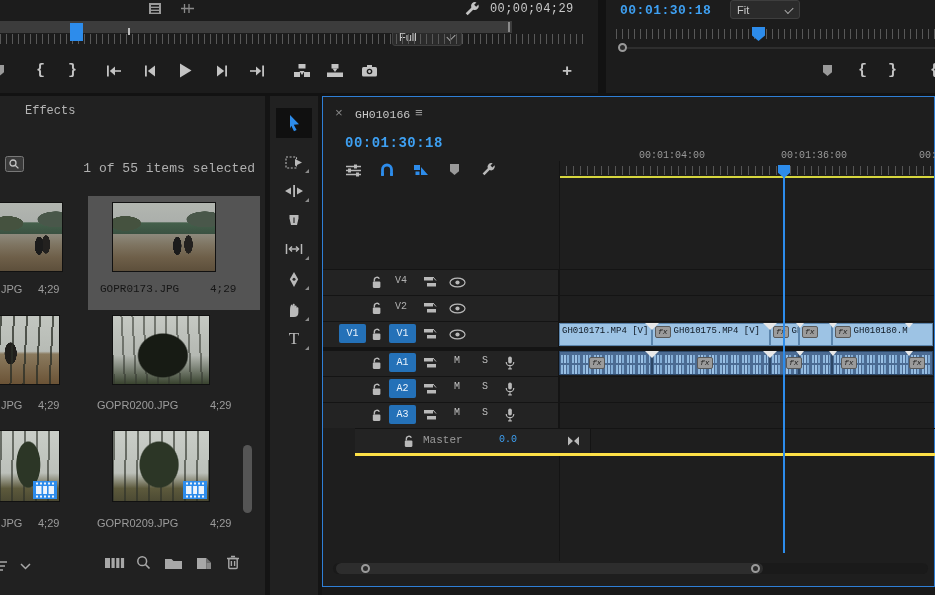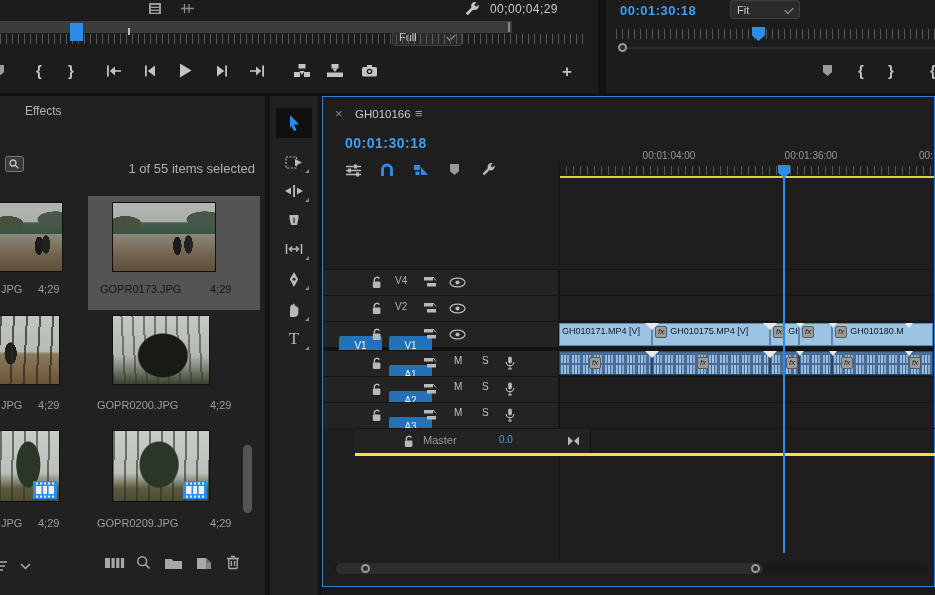--- a/index.html
+++ b/index.html
@@ -1,18 +1,18 @@
 <!DOCTYPE html>
 <html><head>
 <meta charset="utf-8">
 <style>
   html,body{margin:0;padding:0;background:#191919;}
   .app{position:relative;width:935px;height:595px;background:#191919;overflow:hidden;
        font-family:"Liberation Sans",sans-serif;color:#bbb;font-size:11px;}
-  .abs{position:absolute;}
+  .abs{position:absolute;font-family:Liberation Mono, monospace;}
   .panel{position:absolute;background:#1e1e1e;}
   .icon{position:absolute;display:flex;align-items:center;justify-content:center;}
   .glyph{color:#c3c3c3;}
   
   .dropdown{position:absolute;height:17px;background:#2b2b2b;border:1px solid #3e3e3e;border-radius:3px;
             display:flex;align-items:center;justify-content:space-between;padding:0 6px;color:#c9c9c9;font-size:11px;}
   .chev{width:7px;height:4px;border-left:1px solid #aaa;border-bottom:1px solid #aaa;transform:rotate(-45deg);margin-left:6px;}
   .tc-gray{color:#c9c9c9;font-size:12px;letter-spacing:0.4px;}
   .tc-blue{color:#3ea0f2;letter-spacing:0.5px;}
   .miniruler{background:repeating-linear-gradient(90deg,#585858 0 1px,transparent 1px 6px);}
@@ -41,22 +41,22 @@
       linear-gradient(180deg,#c9cdc7 0%,#bcc0ba 60%,#5d5a3c 82%,#4c4a33 100%);}
   .itemname{position:absolute;font-size:11px;color:#9c9c9c;white-space:nowrap;}
   .sel .itemname{color:#161616;}
   
   .tool{position:absolute;left:0;width:48px;height:26px;display:flex;align-items:center;justify-content:center;}
   .flyout:after{content:"";position:absolute;right:9px;bottom:2px;border-left:4px solid transparent;border-bottom:4px solid #8a8a8a;}
   
   .tl{position:absolute;left:322px;top:96px;width:611px;height:489px;background:#1e1e1e;border:1px solid #2f7fd6;}
   .trow{position:relative;width:100%;border-top:1px solid #141414;}
   .thead{position:absolute;left:0;top:0;width:236px;height:100%;background:#232323;border-right:1px solid #141414;box-sizing:border-box;}
-  .tbtn{position:absolute;top:2px;width:43px;height:19px;border-radius:2px;display:flex;align-items:center;justify-content:center;
-        font-size:10px;color:#cfcfcf;margin-top:12px;}
+  .tbtn{position:absolute;top:2px;width:27px;height:19px;border-radius:2px;display:flex;align-items:center;justify-content:center;
+        font-size:10px;color:#cfcfcf;}
   .tbtn.on{background:#2471b8;color:#eaf3fc;}
   .tname{position:absolute;top:5px;font-size:10px;color:#b0b0b0;}
   .msbtn{position:absolute;top:4px;font-size:10px;color:#c0c0c0;}
   .ticks{background:repeating-linear-gradient(90deg,#555 0 1px,transparent 1px 7px);}
   .clip{position:absolute;height:23px;background:#9dc3e4;border:1px solid #5d86ad;box-sizing:border-box;
         font-size:9px;color:#0d1722;white-space:nowrap;overflow:hidden;display:flex;align-items:flex-start;gap:3px;padding:2px 2px;}
   .aclip{position:absolute;height:24px;background:#4b6b93;border:1px solid #2c4767;box-sizing:border-box;overflow:hidden;}
   .wave{position:absolute;left:1px;right:1px;background:
      repeating-linear-gradient(90deg,#8fb8de 0 2px,rgba(0,0,0,0) 2px 3px,#9cc2e6 3px 5px,rgba(0,0,0,0) 5px 6px,#82add6 6px 8px,rgba(0,0,0,0) 8px 11px);}
   .fxbadge{background:#9b9b9b;color:#1d1d1d;font-size:8px;font-style:italic;border-radius:2px;padding:0 2px;line-height:10px;border:1px solid #5a5a5a;}

